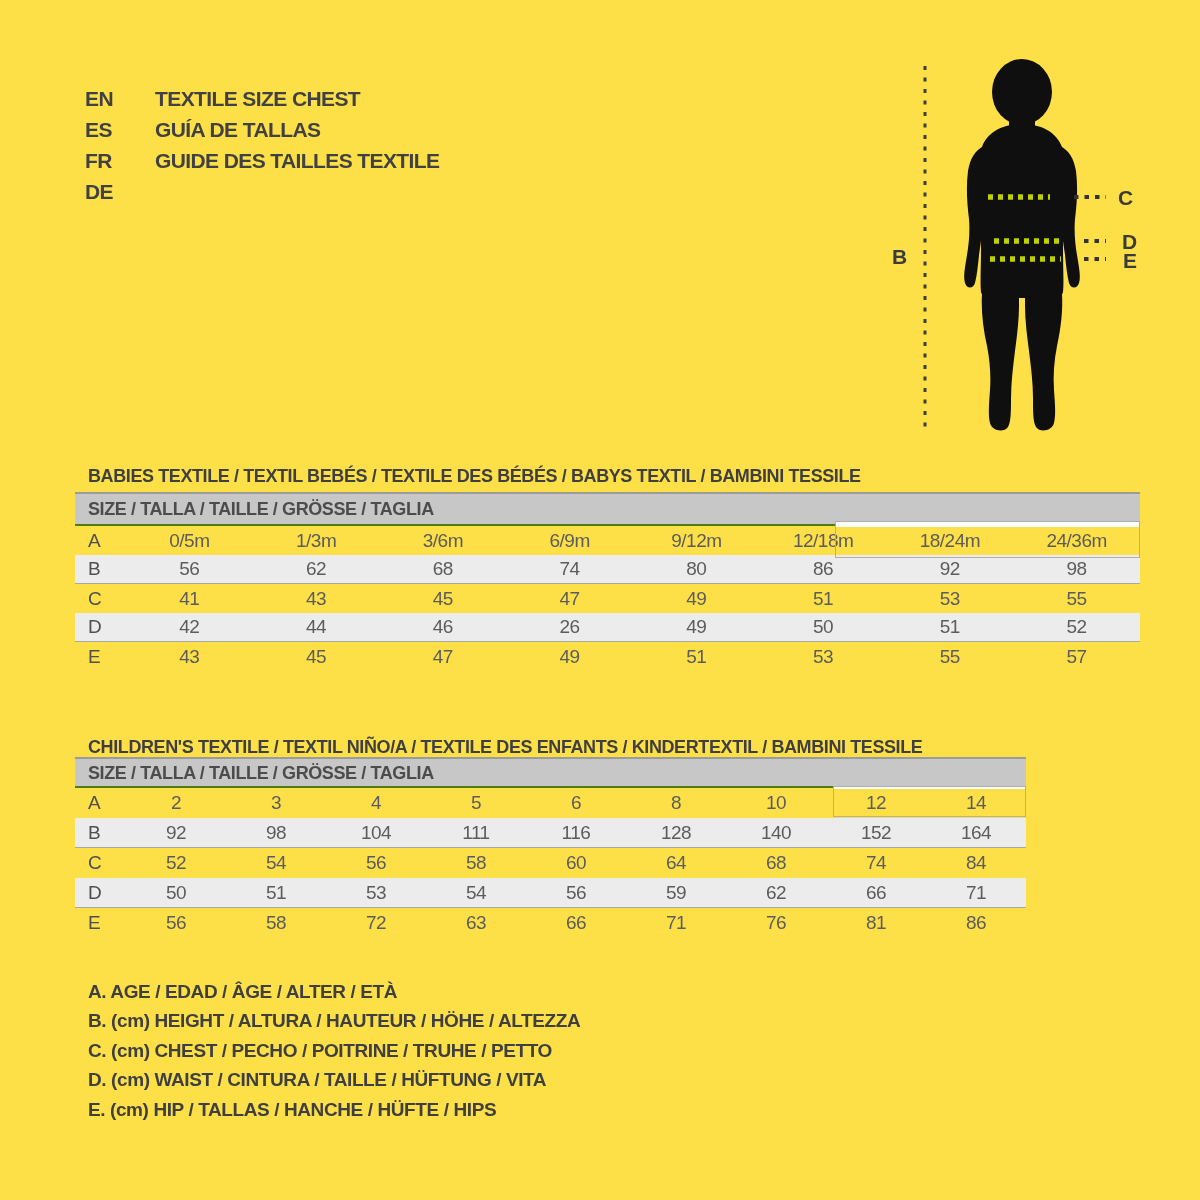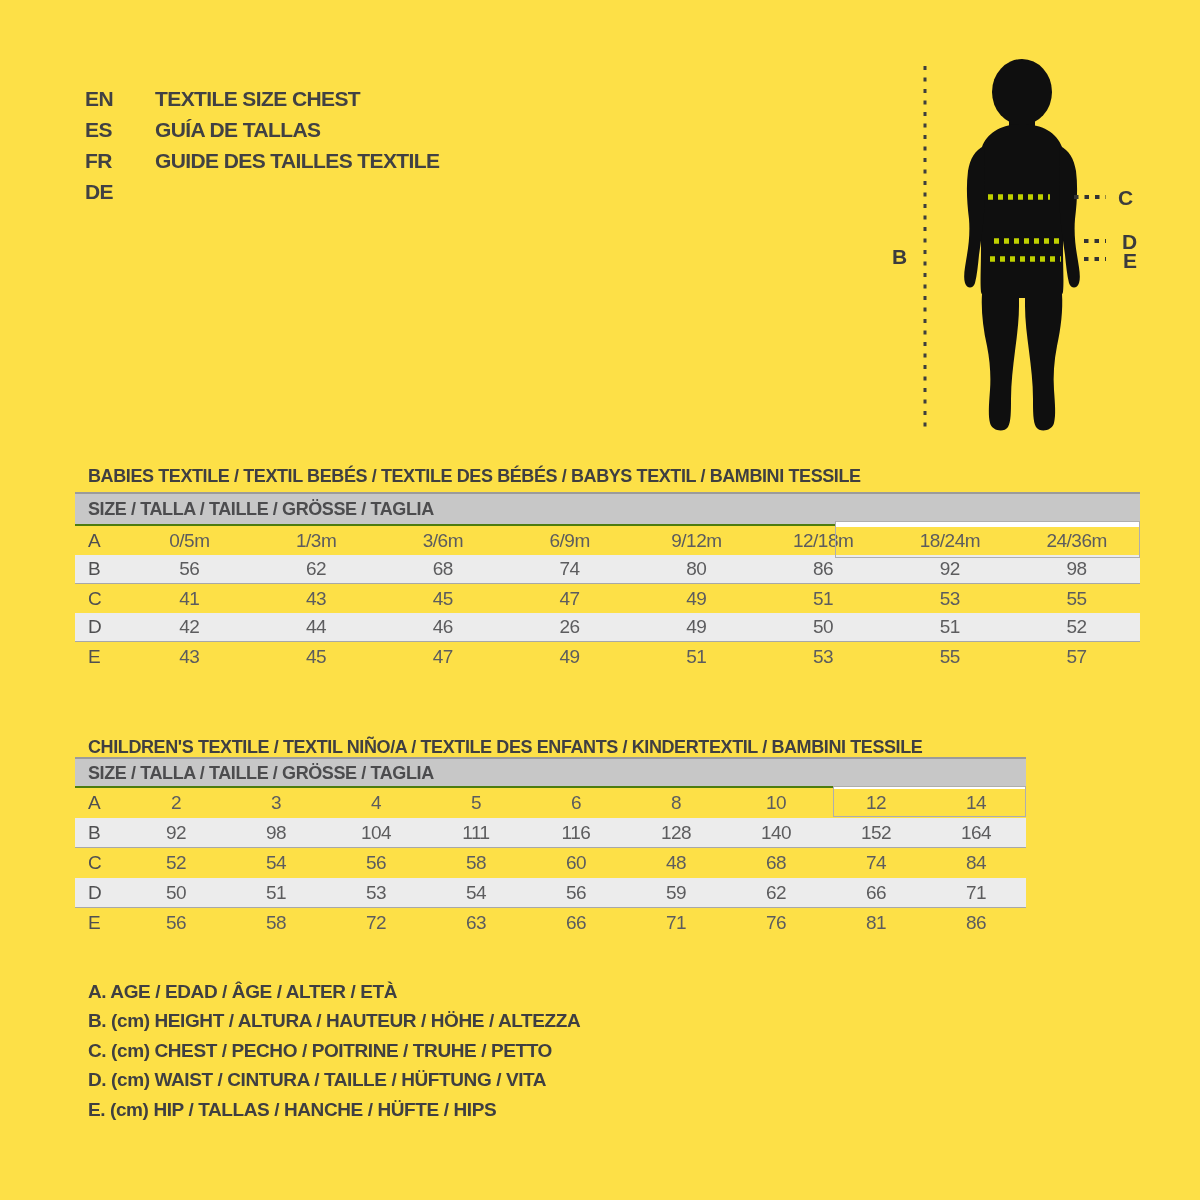--- a/index.html
+++ b/index.html
@@ -205,21 +205,21 @@
           <div class="tcell">152</div>
           <div class="tcell">164</div>
         </div>
         <div class="trow">
           <div class="tcell tlabel">C</div>
           <div class="tcell">52</div>
           <div class="tcell">54</div>
           <div class="tcell">56</div>
           <div class="tcell">58</div>
           <div class="tcell">60</div>
-          <div class="tcell">48</div>
+          <div class="tcell">64</div>
           <div class="tcell">68</div>
           <div class="tcell">74</div>
           <div class="tcell">84</div>
         </div>
         <div class="trow alt">
           <div class="tcell tlabel">D</div>
           <div class="tcell">50</div>
           <div class="tcell">51</div>
           <div class="tcell">53</div>
           <div class="tcell">54</div>

